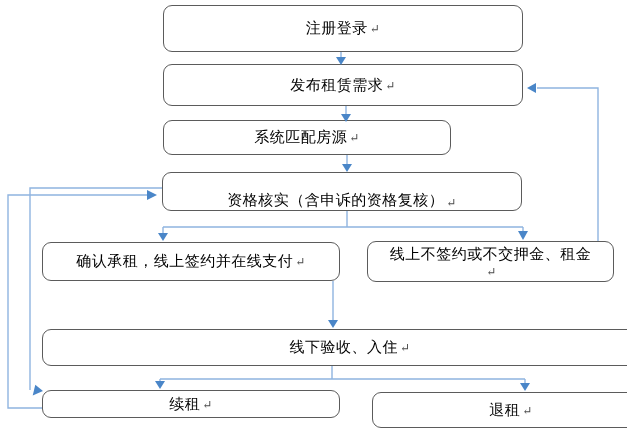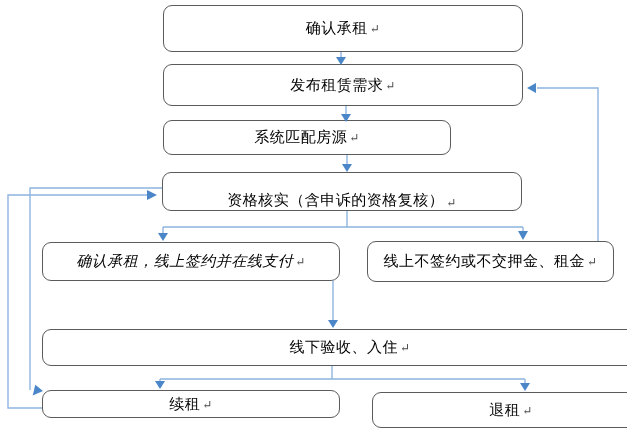--- a/index.html
+++ b/index.html
@@ -38,33 +38,33 @@
     color: #4d4d4d;
     margin-left: 2px;
     position: relative;
     top: 1px;
   }
   
   #n-register  { left: 163px; top:   5px; width: 360px; height: 47px; }
   #n-publish   { left: 163px; top:  64px; width: 360px; height: 42px; }
   #n-match     { left: 163px; top: 120px; width: 288px; height: 35px; }
   #n-verify    { left: 162px; top: 172px; width: 360px; height: 39px; align-items: flex-end; }
-  #n-confirm   { left:  42px; top: 242px; width: 298px; height: 39px; font-style: italic; }
-  #n-nosign    { left: 367px; top: 241px; width: 247px; height: 41px; }
+  #n-confirm   { left:  42px; top: 242px; width: 298px; height: 39px; }
+  #n-nosign    { left: 367px; top: 241px; width: 247px; height: 41px; flex-direction: column; }
   #n-checkin   { left:  42px; top: 329px; width: 616px; height: 37px; }
   #n-renew     { left:  42px; top: 390px; width: 298px; height: 28px; }
   #n-terminate { left: 372px; top: 392px; width: 278px; height: 36px; }
 </style>
 </head>
 <body>
 
 <div id="canvas">
 
   <div class="node" id="n-register">
-    <span>确认承租</span>
+    <span>注册登录</span>
       <span class="rmark">↵</span>
   </div>
 
   <div class="node" id="n-publish">
     <span>发布租赁需求</span>
       <span class="rmark">↵</span>
   </div>
 
   <div class="node" id="n-match">
     <span>系统匹配房源</span>

